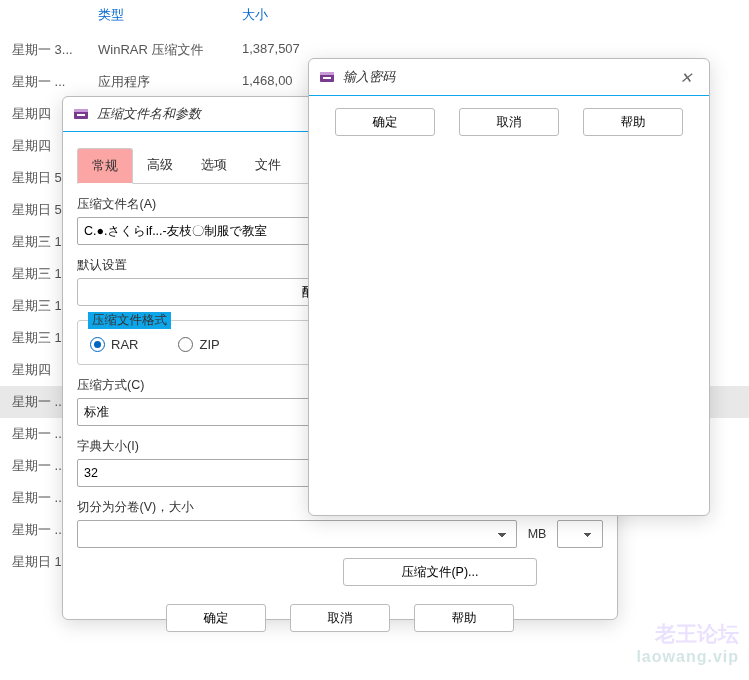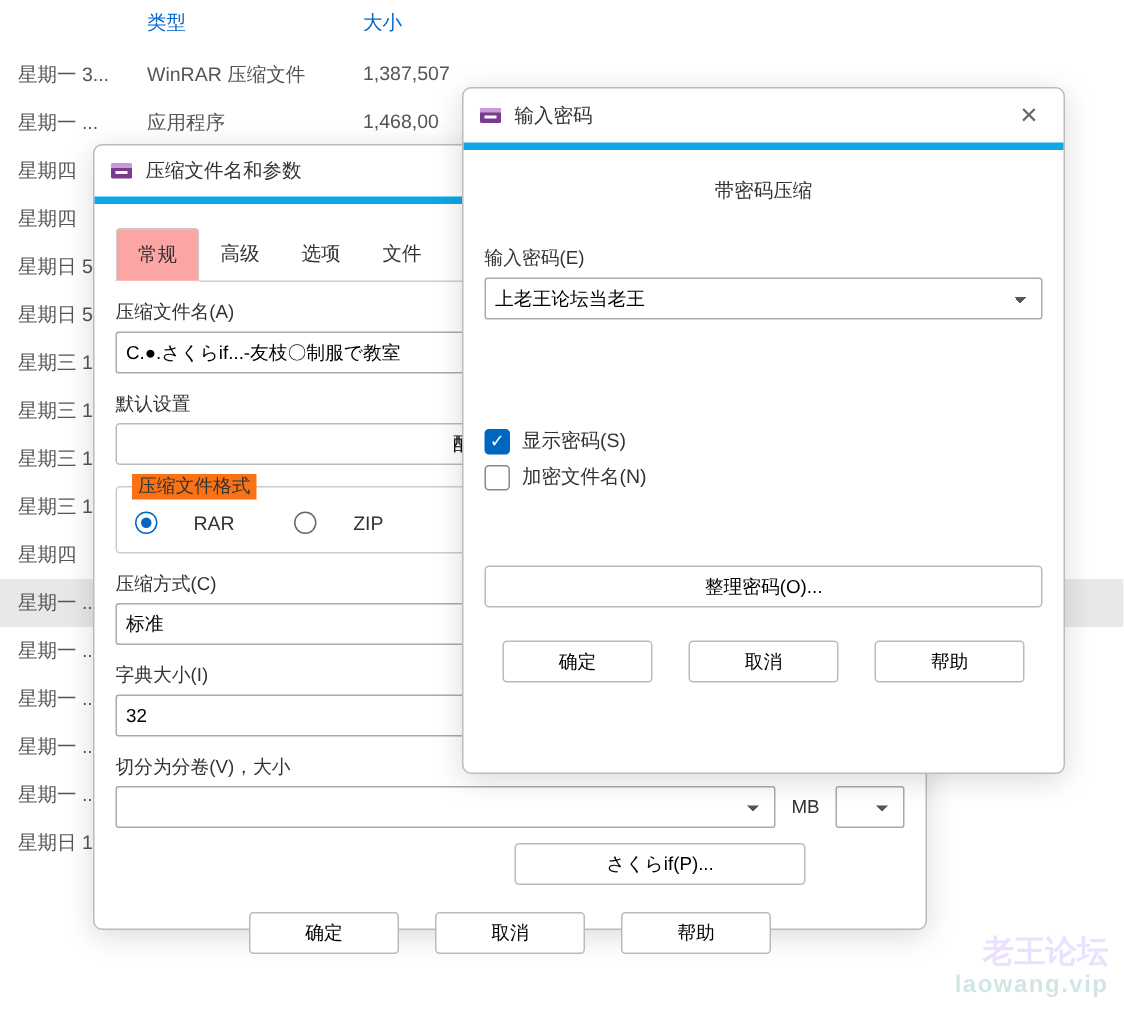--- a/index.html
+++ b/index.html
@@ -52,21 +52,22 @@
     }
     .dlg-password {
       top: 58px; left: 308px;
       width: 402px;
       height: 458px;
     }
     .titlebar {
       display: flex;
       align-items: center;
       padding: 8px 10px;
-      border-bottom: 5px solid #0ea5e9;
+      border-bottom: 1px solid #0ea5e9;
+      font-style: italic;
     }
     .titlebar .app-icon {
       width: 16px; height: 16px;
       margin-right: 8px;
       display: inline-block;
     }
     .titlebar .title-text { flex: 1; font-size: 13px; }
     .titlebar .close-btn {
       width: 26px; height: 20px;
       display: flex; align-items: center; justify-content: center;
@@ -138,27 +139,27 @@
     .fieldset {
       border: 1px solid #ccc;
       border-radius: 3px;
       padding: 10px 12px 12px;
       margin: 14px 0 8px;
       position: relative;
     }
     .fieldset .legend {
       position: absolute;
       top: -9px; left: 10px;
-      background: #f97316;
+      background: #0ea5e9;
       padding: 0 4px;
       font-size: 12.5px;
       text-align: center;
     }
     .radio-row { display: flex; gap: 40px; margin-top: 6px; }
-    .radio-opt { display: flex; align-items: center; gap: 24px; cursor: pointer; }
+    .radio-opt { display: flex; align-items: center; gap: 6px; cursor: pointer; }
     .radio {
       width: 15px; height: 15px;
       border: 1.5px solid #666;
       border-radius: 50%;
       display: inline-flex;
       align-items: center; justify-content: center;
     }
     .radio.checked { border-color: #0067c0; }
     .radio.checked::after {
       content: ""; width: 7px; height: 7px; border-radius: 50%; background: #0067c0;
@@ -359,21 +360,21 @@
     <div class="field-label">切分为分卷(V)，大小</div>
     <div class="row-2">
       <select class="select">
         <option></option>
       </select>
       <span class="unit-label">MB</span>
       <select class="select" style="flex:0 0 46px"><option></option></select>
     </div>
   </div>
   <div style="padding: 0 80px 6px 280px;">
-    <button class="btn btn-wide">さくらif(P)...</button>
+    <button class="btn btn-wide">压缩文件(P)...</button>
   </div>
   <div class="dlg-footer">
     <button class="btn">确定</button>
     <button class="btn">取消</button>
     <button class="btn">帮助</button>
   </div>
 </div>
 
 <div class="dialog dlg-password">
   <div class="titlebar">
@@ -382,42 +383,20 @@
           <rect x="1" y="3" width="14" height="10" fill="#7a3b8f" rx="1"></rect>
           <rect x="1" y="3" width="14" height="3" fill="#c89bd6"></rect>
           <rect x="4" y="8" width="8" height="2" fill="#fff"></rect>
         </svg>
     </span>
     <span class="title-text">输入密码</span>
     <span class="close-btn">
       <span class="close-x">✕</span>
     </span>
   </div>
-  <div class="dlg-body">
-    <div class="dlg-heading">带密码压缩</div>
-
-    <div class="field-label">输入密码(E)</div>
-    <select class="select">
-      <option>上老王论坛当老王</option>
-    </select>
-
-    <div style="height:66px"></div>
-
-    <div class="check-row">
-      <span class="checkbox checked">✓</span>
-      <span>显示密码(S)</span>
-    </div>
-    <div class="check-row">
-      <span class="checkbox"></span>
-      <span>加密文件名(N)</span>
-    </div>
-
-    <div style="height:44px"></div>
-    <button class="btn btn-wide">整理密码(O)...</button>
-  </div>
   <div class="dlg-footer">
     <button class="btn">确定</button>
     <button class="btn">取消</button>
     <button class="btn">帮助</button>
   </div>
 </div>
 
 <div class="watermark">
   <div class="wm1">老王论坛</div>
   <div class="wm2">laowang.vip</div>

